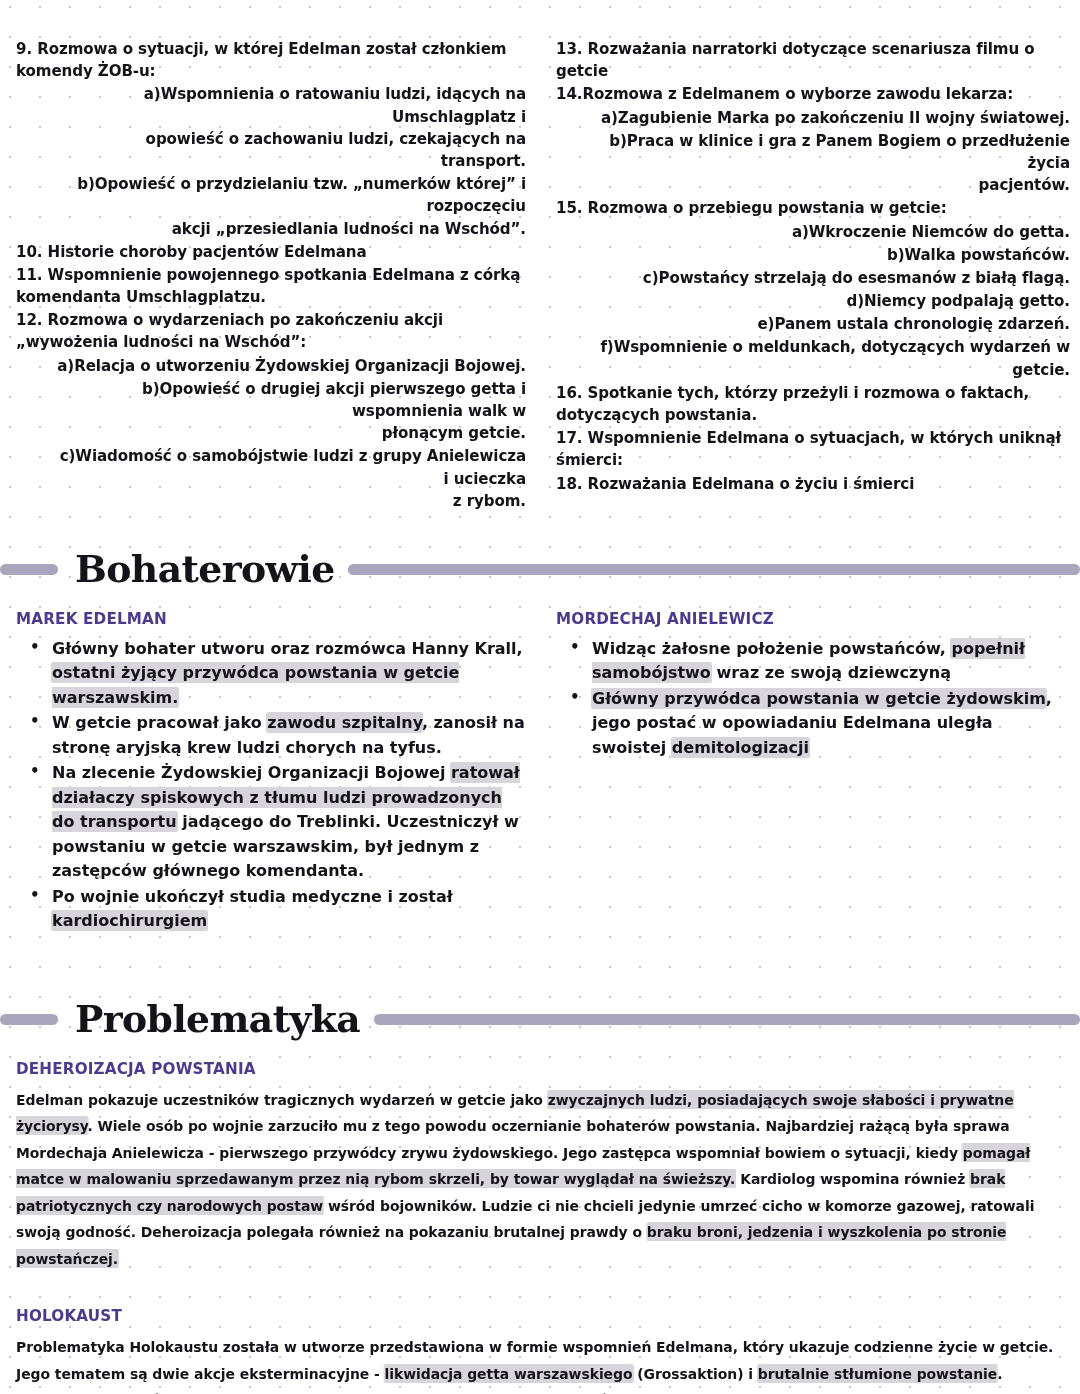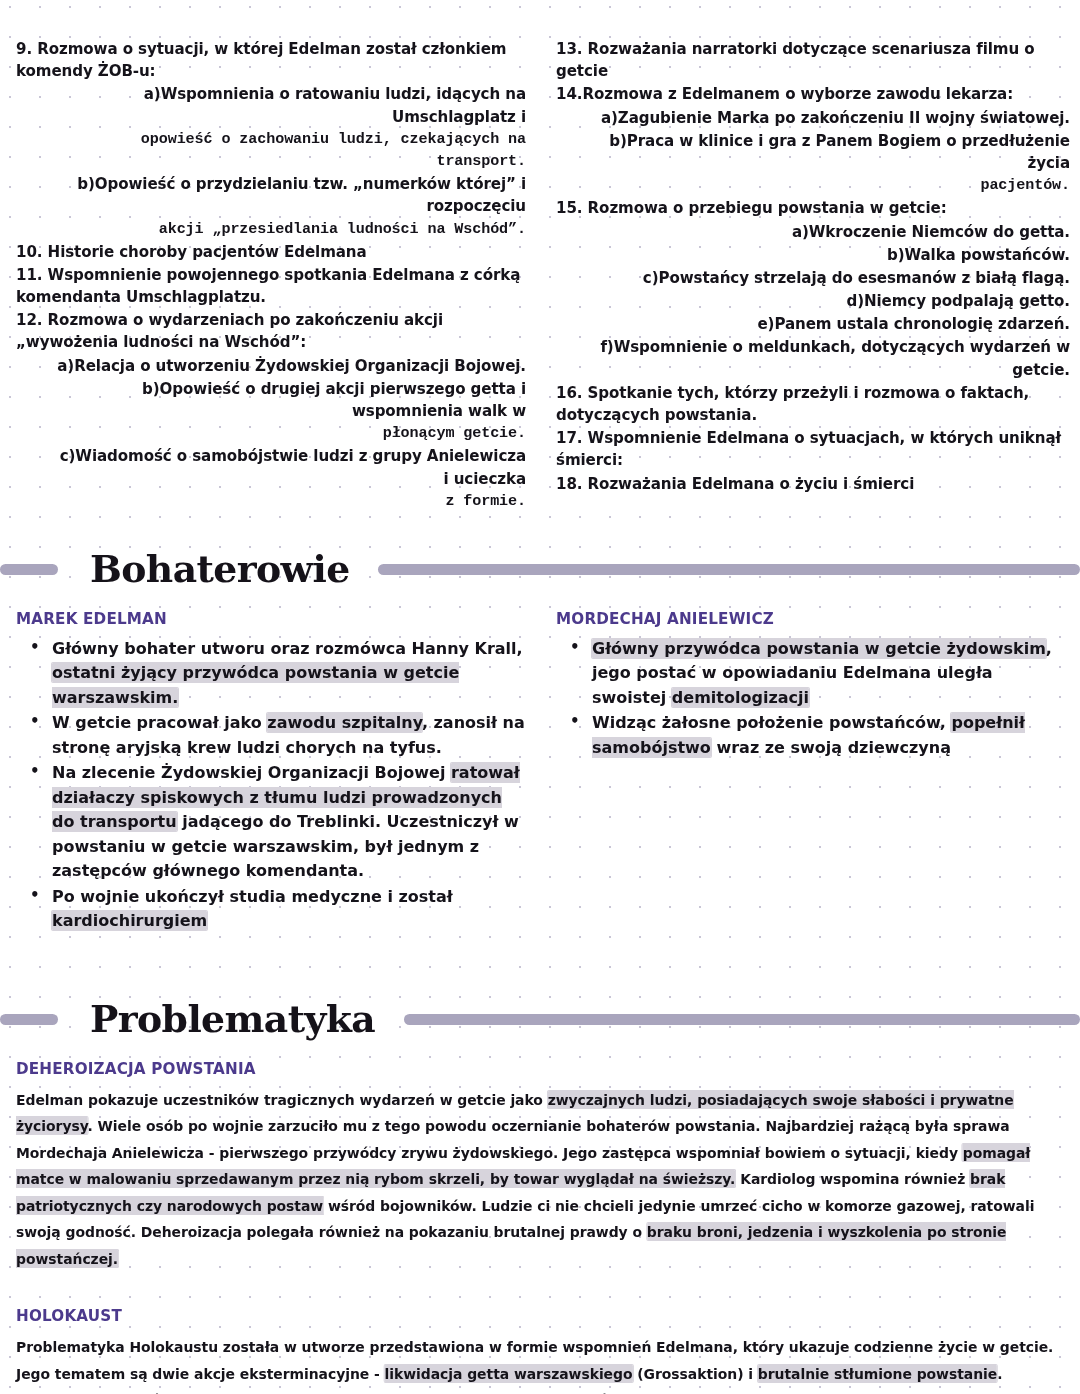--- a/index.html
+++ b/index.html
@@ -39,27 +39,27 @@
     letter-spacing: -0.1px;
   }
   .outline .li {
     margin: 0 0 1px 0;
   }
   .outline .sub {
     padding-left: 38px;
     text-indent: -0.0px;
     text-align: right;
   }
-  .outline .sub .cont { display:block; padding-left: 14px; font-family: Liberation Mono, monospace; }
+  .outline .sub .cont { display:block; padding-left: 14px; }
 
   
   .section-head {
     display: flex;
     align-items: center;
-    gap: 16px;
+    gap: 1px;
     height: 58px;
     margin: 0;
     padding: 0;
   }
   .rule {
     height: 11px;
     border-radius: 6px;
     background: #a9a5bd;
     flex: 0 0 auto;
   }
@@ -149,21 +149,21 @@
     <div class="col-left outline">
       <div>
           <div class="li">9. Rozmowa o sytuacji, w której Edelman został członkiem komendy ŻOB-u:</div>
           <div class="li sub"><span>a)</span><span>Wspomnienia o ratowaniu ludzi, idących na Umschlagplatz i</span><span class="cont">opowieść o zachowaniu ludzi, czekających na transport.</span></div>
           <div class="li sub"><span>b)</span><span>Opowieść o przydzielaniu tzw. „numerków której” i rozpoczęciu</span><span class="cont">akcji „przesiedlania ludności na Wschód”.</span></div>
           <div class="li">10. Historie choroby pacjentów Edelmana</div>
           <div class="li">11. Wspomnienie powojennego spotkania Edelmana z córką komendanta Umschlagplatzu.</div>
           <div class="li">12. Rozmowa o wydarzeniach po zakończeniu akcji „wywożenia ludności na Wschód”:</div>
           <div class="li sub"><span>a)</span><span>Relacja o utworzeniu Żydowskiej Organizacji Bojowej.</span></div>
           <div class="li sub"><span>b)</span><span>Opowieść o drugiej akcji pierwszego getta i wspomnienia walk w</span><span class="cont">płonącym getcie.</span></div>
-          <div class="li sub"><span>c)</span><span>Wiadomość o samobójstwie ludzi z grupy Anielewicza i ucieczka</span><span class="cont">z formie.</span></div>
+          <div class="li sub"><span>c)</span><span>Wiadomość o samobójstwie ludzi z grupy Anielewicza i ucieczka</span><span class="cont">z rybom.</span></div>
         </div>
     </div>
     <div class="col-right outline">
       <div>
           <div class="li">13. Rozważania narratorki dotyczące scenariusza filmu o getcie</div>
           <div class="li">14.Rozmowa z Edelmanem o wyborze zawodu lekarza:</div>
           <div class="li sub"><span>a)</span><span>Zagubienie Marka po zakończeniu II wojny światowej.</span></div>
           <div class="li sub"><span>b)</span><span>Praca w klinice i gra z Panem Bogiem o przedłużenie życia</span><span class="cont">pacjentów.</span></div>
           <div class="li">15. Rozmowa o przebiegu powstania w getcie:</div>
           <div class="li sub"><span>a)</span><span>Wkroczenie Niemców do getta.</span></div>
@@ -192,22 +192,22 @@
         <ul class="bullets">
             <li><span>Główny bohater utworu oraz rozmówca Hanny Krall, </span><span class="hl">ostatni żyjący przywódca powstania w getcie warszawskim.</span></li>
             <li><span>W getcie pracował jako </span><span class="hl">zawodu szpitalny</span><span>, zanosił na stronę aryjską krew ludzi chorych na tyfus.</span></li>
             <li><span>Na zlecenie Żydowskiej Organizacji Bojowej </span><span class="hl">ratował działaczy spiskowych z tłumu ludzi prowadzonych do transportu</span><span> jadącego do Treblinki. Uczestniczył w powstaniu w getcie warszawskim, był jednym z zastępców głównego komendanta.</span></li>
             <li><span>Po wojnie ukończył studia medyczne i został </span><span class="hl">kardiochirurgiem</span></li>
           </ul>
       </div>
       <div class="col-right">
         <div class="subhead">MORDECHAJ ANIELEWICZ</div>
         <ul class="bullets">
+            <li><span>Widząc żałosne położenie powstańców, </span><span class="hl">popełnił samobójstwo</span><span> wraz ze swoją dziewczyną</span></li>
             <li><span class="hl">Główny przywódca powstania w getcie żydowskim</span><span>, jego postać w opowiadaniu Edelmana uległa swoistej </span><span class="hl">demitologizacji</span></li>
-            <li><span>Widząc żałosne położenie powstańców, </span><span class="hl">popełnił samobójstwo</span><span> wraz ze swoją dziewczyną</span></li>
           </ul>
       </div>
     </div>
   </div>
 
   <div class="sec-problematyka">
     <div class="section-head">
       <span class="rule rule-left"></span>
       <span class="section-title">Problematyka</span>
       <span class="rule rule-right"></span>

